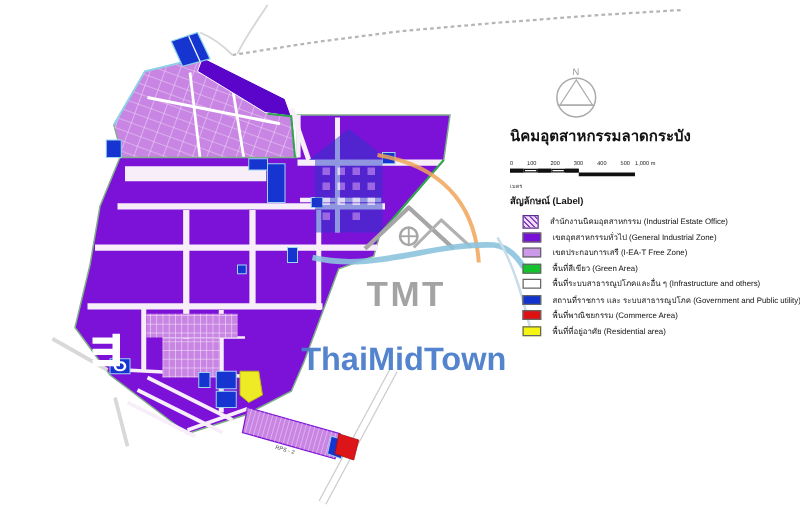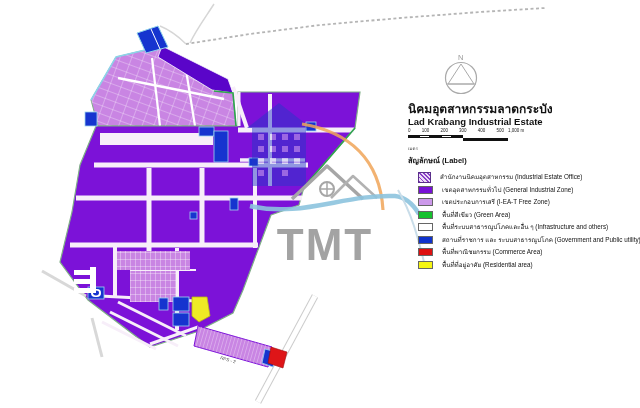--- a/index.html
+++ b/index.html
@@ -24,21 +24,21 @@
   .leg-head{position:absolute;left:2px;top:154px;font-size:7.5px;font-weight:bold;color:#111;}
   .leg-list{position:absolute;left:0;top:171px;width:232px;}
   .leg-row{display:flex;align-items:center;height:12.5px;padding-left:12px;}
   .swatch{width:15px;height:8px;border:0.5px solid #666;box-sizing:border-box;margin-right:9px;flex:0 0 auto;}
   .swatch.office{width:13px;height:11px;border:1px solid #5a2f8a;
     background:repeating-linear-gradient(45deg,#8a3fc8 0 1.2px,#ecdcf6 1.2px 3px);}
   .leg-label{font-size:6.3px;color:#111;white-space:nowrap;}
 
   
   .wm-tmt{position:absolute;left:240px;top:220px;width:170px;text-align:center;
-          font-size:44px;font-weight:bold;letter-spacing:2px;color:var(--c-wmgray);opacity:.92;}
+          font-size:28px;font-weight:bold;letter-spacing:2px;color:var(--c-wmgray);opacity:.92;}
   .wm-name{position:absolute;left:228px;top:272px;width:190px;text-align:center;
            font-size:26px;font-weight:bold;color:var(--c-wmblue);opacity:.95;}
 </style>
 </head>
 <body>
 
 <div class="stage">
 
   <svg class="mapsvg" width="640" height="408" viewBox="0 0 640 408">
     <defs>
@@ -187,24 +187,24 @@
 
     <g stroke="#aaaaaa" fill="none">
       <text x="458" y="60" font-size="7.5" fill="#999999" stroke="none">N</text>
       <circle cx="461" cy="78" r="15.5" stroke-width="1.2"></circle>
       <polygon points="461,64 448,84 474,84" stroke-width="1"></polygon>
       <line x1="446" y1="84" x2="476" y2="84" stroke-width="1"></line>
     </g>
   </svg>
 
   <div class="wm-tmt">TMT</div>
+  <div class="wm-name">ThaiMidTown</div>
 
   <div class="legend">
     <div class="t-thai">นิคมอุตสาหกรรมลาดกระบัง</div>
-    <div class="t-eng">Lad Krabang Industrial Estate</div>
 
     <div class="scale-ticks">
         <span>0</span>
         <span>100</span>
         <span>200</span>
         <span>300</span>
         <span>400</span>
         <span>500</span>
       </div>
     <div class="scale-end">1,000 m</div>

